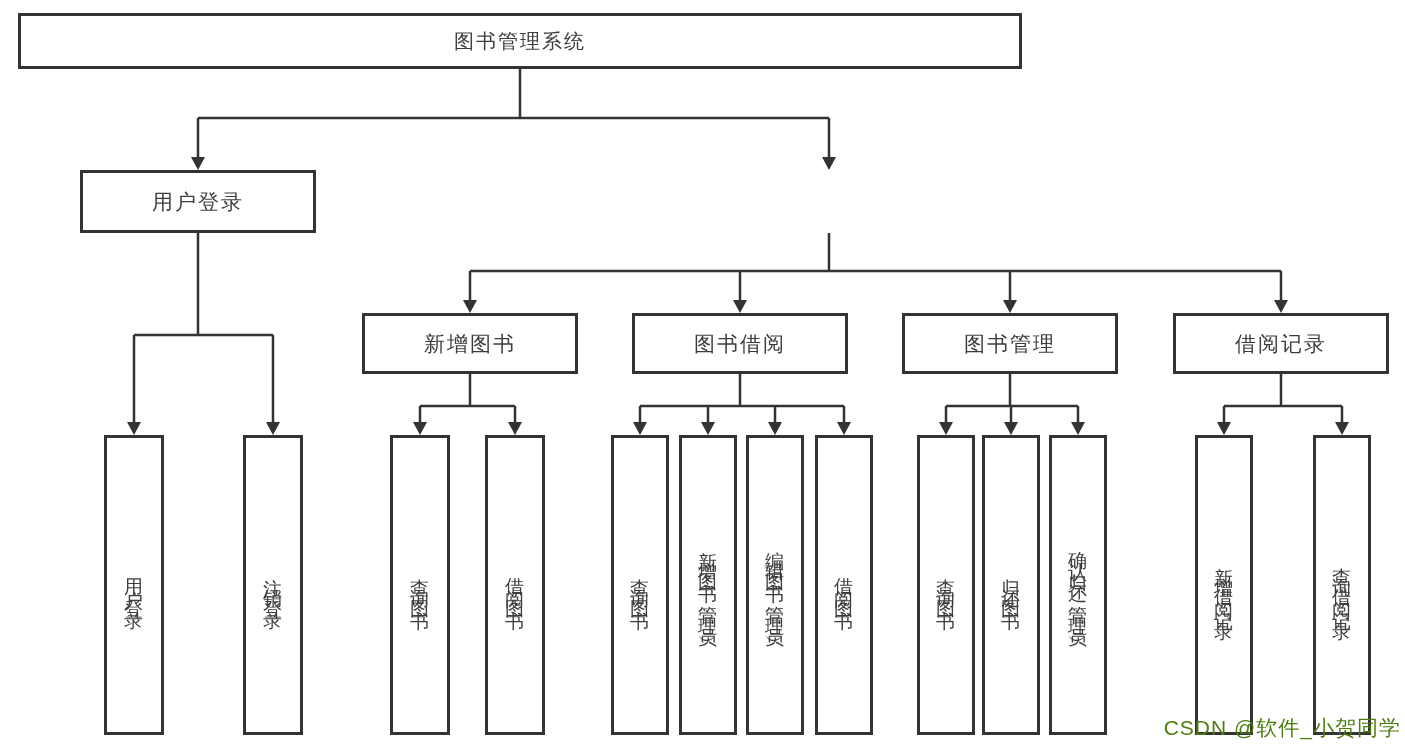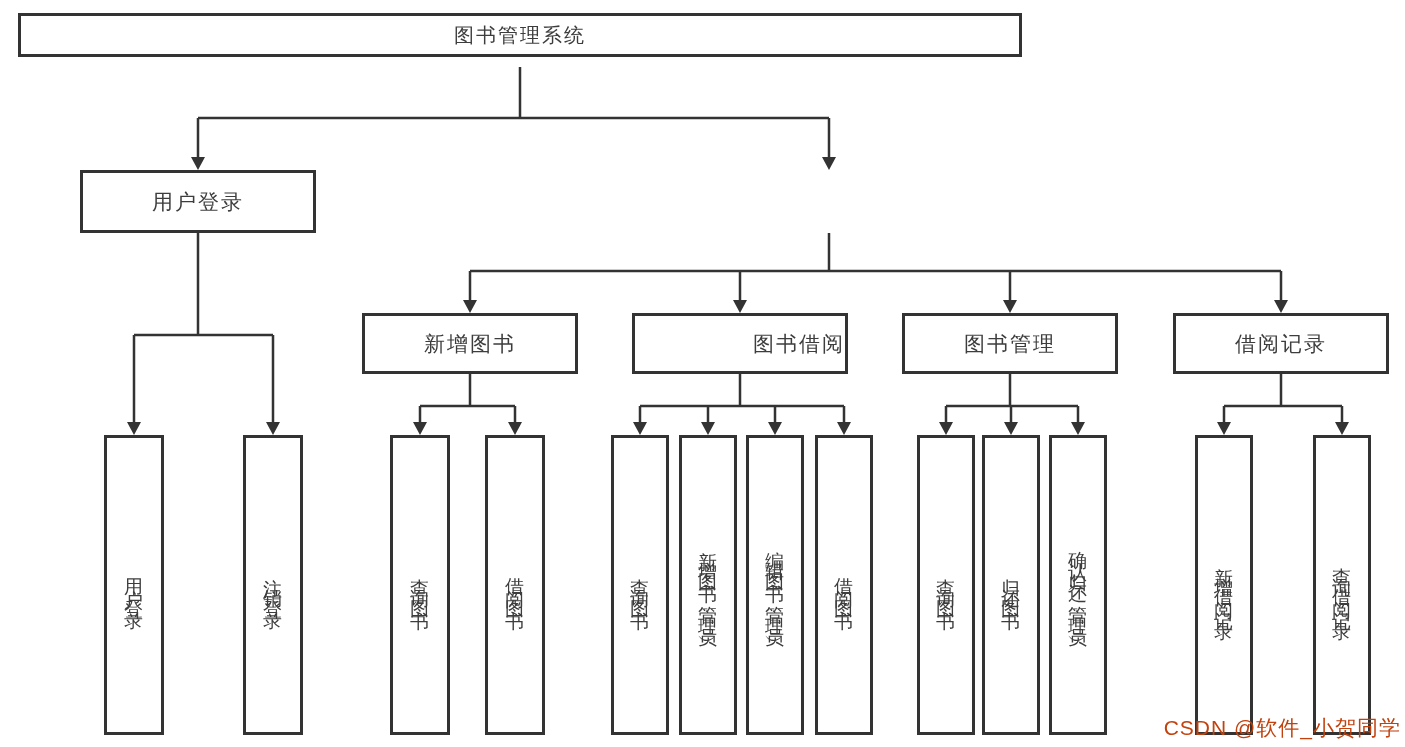--- a/index.html
+++ b/index.html
@@ -21,36 +21,36 @@
   .node {
     position: absolute;
     background: #ffffff;
     border: 3px solid #333333;
     display: flex;
     align-items: center;
     justify-content: center;
     color: #3d3d3d;
   }
   .h-node { font-size: 21px; letter-spacing: 2px; white-space: nowrap; }
-  .root-node { left: 18px; top: 13px; width: 1004px; height: 44px; font-size: 20px; }
+  .root-node { left: 18px; top: 13px; width: 1004px; height: 56px; font-size: 20px; }
   .v-node { top: 435px; height: 300px; }
   .vtext {
     writing-mode: vertical-rl;
     text-orientation: mixed;
     font-size: 19px;
     line-height: 1;
     letter-spacing: 11px;
     color: #3d3d3d;
   }
   .watermark {
     position: absolute;
     top: 714px;
     right: 4px;
     font-size: 21px;
-    color: #c2410c;
+    color: #4d7c0f;
     letter-spacing: 1px;
     white-space: nowrap;
     z-index: 5;
   }
 </style>
 </head>
 <body>
 
 <div class="canvas">
 
@@ -108,21 +108,21 @@
     <span>图书管理系统</span>
   </div>
 
   <div class="node h-node" style="left:80px; top:170px; width:236px; height:63px;">
     <span>用户登录</span>
   </div>
 
   <div class="node h-node" style="left:362px; top:313px; width:216px; height:61px;">
     <span>新增图书</span>
   </div>
-  <div class="node h-node" style="left:632px; top:313px; width:216px; height:61px;justify-content:flex-end;">
+  <div class="node h-node" style="left:632px; top:313px; width:216px; height:61px;">
     <span>图书借阅</span>
   </div>
   <div class="node h-node" style="left:902px; top:313px; width:216px; height:61px;">
     <span>图书管理</span>
   </div>
   <div class="node h-node" style="left:1173px; top:313px; width:216px; height:61px;">
     <span>借阅记录</span>
   </div>
 
   <div class="node v-node" style="left:104px; width:60px;">

